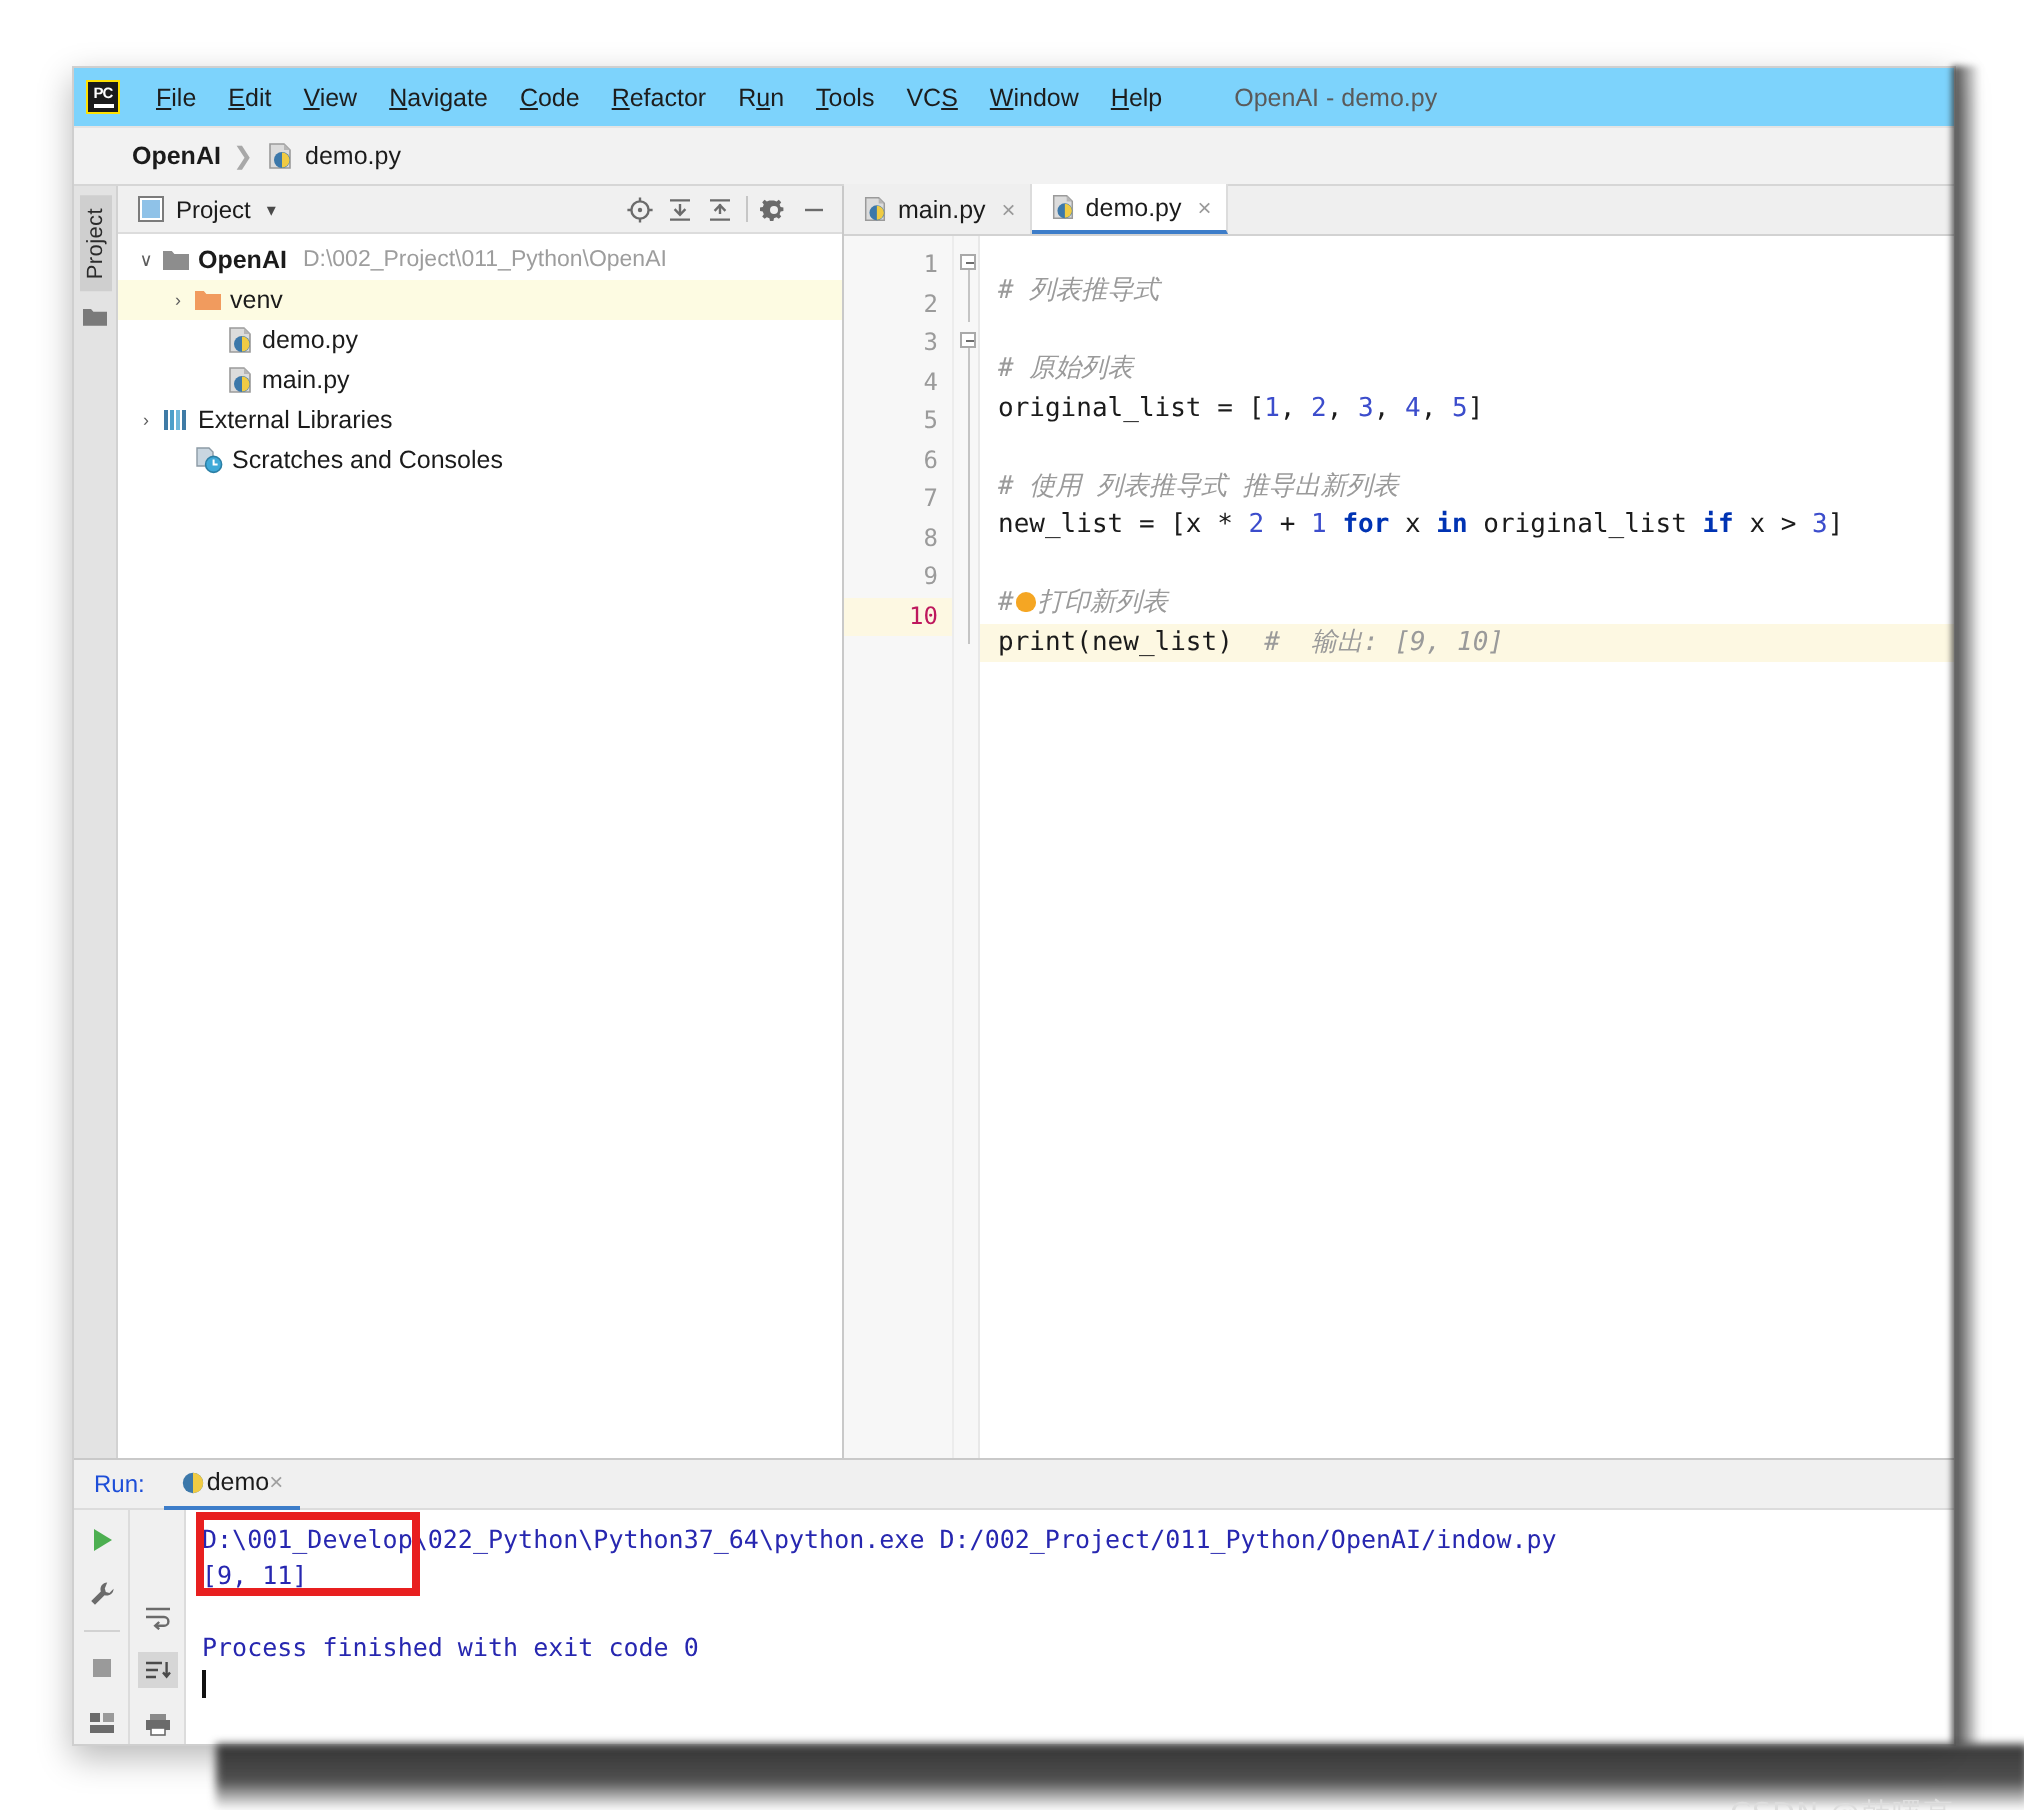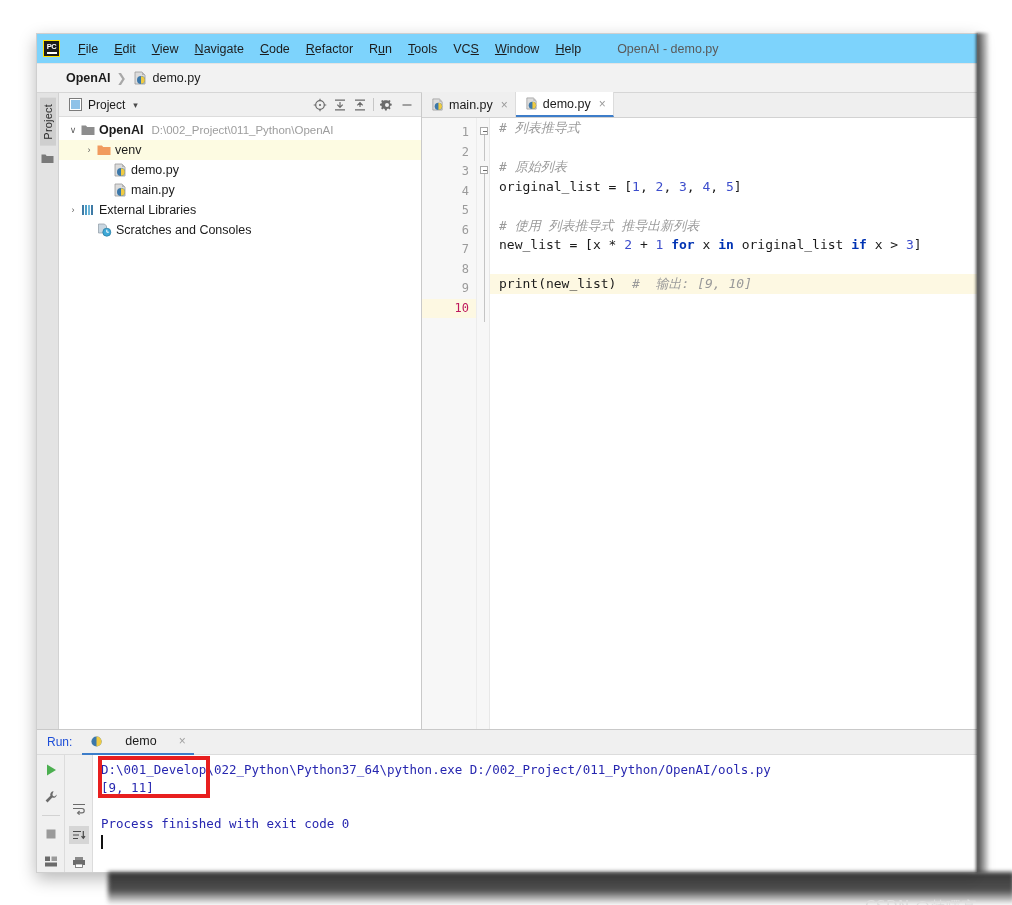--- a/index.html
+++ b/index.html
@@ -107,39 +107,39 @@
   }
   .etab.active { background:#fff; border-bottom:2px solid #3d7dc9; }
   .etab .x { color:#9a9a9a; font-size:12px; margin-left:3px; }
 
   #editor { flex:1; display:flex; background:#fff; position:relative; overflow:hidden; }
   #gutter { width:55px; background:#f7f7f7; border-right:1px solid #ececec; padding-top:5px; }
   .gl { height:19.5px; line-height:19.5px; text-align:right; padding-right:7px;
         font-family:"DejaVu Sans Mono","Liberation Mono",monospace; font-size:12px; color:#9b9b9b; }
   .gl.cur { background:#fdf8e2; color:#be185d; }
   #foldcol { width:13px; background:#f7f7f7; border-right:1px solid #e8e8e8; padding-top:5px; position:relative; }
-  #codearea { flex:1; padding-top:0; position:relative; }
+  #codearea { flex:1; padding-top:18px; position:relative; }
   .cl { height:19.5px; line-height:19.5px; padding-left:9px;
         font-family:"DejaVu Sans Mono","Liberation Mono",monospace; font-size:13px; color:#1b1b1b; white-space:pre; }
   .cl.cur { background:#fdf8e2; }
   .cmt { color:#9a9a9a; font-style:italic; }
   .num { color:#3c4dcc; }
   .kw  { color:#0033b3; font-weight:bold; }
   .bulb { display:inline-block; width:10px; height:10px; border-radius:50% 50% 45% 45%; background:#f5a623; vertical-align:-1px; margin:0 1px; }
 
   
   .fold { position:absolute; left:3px; width:8px; height:8px; border:1px solid #a9a9a9; background:#fff; }
   .fold:after { content:""; position:absolute; left:1.5px; top:3px; width:4px; height:1px; background:#6d6d6d; }
   .foldline { position:absolute; left:6.5px; width:1px; background:#c4c4c4; }
 
   
   #runpanel { height:146px; background:#fff; border-top:1px solid #c9c9c9; display:flex; flex-direction:column; }
   #run-tabbar { height:25px; background:#f0f0f0; border-bottom:1px solid #dcdcdc; display:flex; align-items:center; padding-left:10px; gap:10px; }
   #run-tabbar .runlabel { font-size:12px; color:#1d4ed8; }
-  .rtab { height:25px; display:flex; align-items:center; gap:22px; padding:0 8px; font-size:12.5px; color:#1b1b1b; border-bottom:2px solid #3d7dc9; background:#f0f0f0; }
+  .rtab { height:25px; display:flex; align-items:center; gap:0; padding:0 8px; font-size:12.5px; color:#1b1b1b; border-bottom:2px solid #3d7dc9; background:#f0f0f0; }
   .rtab .x { color:#a0a0a0; font-size:12px; }
   #run-body { flex:1; display:flex; min-height:0; }
   .run-tools { width:28px; background:#f0f0f0; border-right:1px solid #dcdcdc; display:flex; flex-direction:column; align-items:center; padding-top:6px; gap:9px; }
   .run-tools.second { border-right:1px solid #dcdcdc; }
   .rt-ico { width:20px; height:18px; display:flex; align-items:center; justify-content:center; }
   .rt-ico.on { background:#d6d6d6; }
   .rt-sep { width:18px; height:1px; background:#d2d2d2; }
   #console { flex:1; background:#fff; padding:6px 0 0 8px; position:relative; overflow:hidden; }
   .con-line { font-family:"DejaVu Sans Mono","Liberation Mono",monospace; font-size:12.5px; color:#2727b0; line-height:18px; white-space:pre; }
   #caret { display:inline-block; width:2px; height:14px; background:#111; vertical-align:-3px; }
@@ -376,20 +376,21 @@
 
           <div id="codearea">
             <div class="cl"><span class="cmt"># 列表推导式</span></div>
             <div class="cl"></div>
             <div class="cl"><span class="cmt"># 原始列表</span></div>
             <div class="cl"><span>original_list = [</span><span class="num">1</span><span>, </span><span class="num">2</span><span>, </span><span class="num">3</span><span>, </span><span class="num">4</span><span>, </span><span class="num">5</span><span>]</span></div>
             <div class="cl"></div>
             <div class="cl"><span class="cmt"># 使用 列表推导式 推导出新列表</span></div>
             <div class="cl"><span>new_list = [x * </span><span class="num">2</span><span> + </span><span class="num">1</span><span> </span><span class="kw">for</span><span> x </span><span class="kw">in</span><span> original_list </span><span class="kw">if</span><span> x &gt; </span><span class="num">3</span><span>]</span></div>
             <div class="cl"></div>
+            <div class="cl"><span class="cmt">#</span><span class="bulb"></span><span class="cmt">打印新列表</span></div>
             <div class="cl cur"><span>print(new_list)  </span><span class="cmt">#  输出: [9, 10]</span></div>
           </div>
         </div>
       </div>
     </div>
 
     <div id="runpanel">
       <div id="run-tabbar">
         <span class="runlabel">Run:</span>
         <div class="rtab">
@@ -446,21 +447,21 @@
           <span class="rt-ico">
             <svg width="14" height="12" viewBox="0 0 14 12">
               <rect x="3" y="1" width="8" height="3" fill="#8a8a8a"></rect>
               <rect x="1" y="4" width="12" height="5" fill="#6b6b6b"></rect>
               <rect x="3.5" y="8" width="7" height="3.5" fill="#fff" stroke="#6b6b6b" stroke-width="0.8"></rect>
             </svg>
           </span>
         </div>
 
         <div id="console">
-          <div class="con-line">D:\001_Develop\022_Python\Python37_64\python.exe D:/002_Project/011_Python/OpenAI/ools.py</div>
+          <div class="con-line">D:\001_Develop\022_Python\Python37_64\python.exe D:/002_Project/011_Python/OpenAI/indow.py</div>
           <div class="con-line">[9, 11]</div>
           <div class="con-line">&nbsp;</div>
           <div class="con-line">Process finished with exit code 0</div>
           <div class="con-line"><span id="caret"></span></div>
         </div>
       </div>
     </div>
 
   </div>
 

